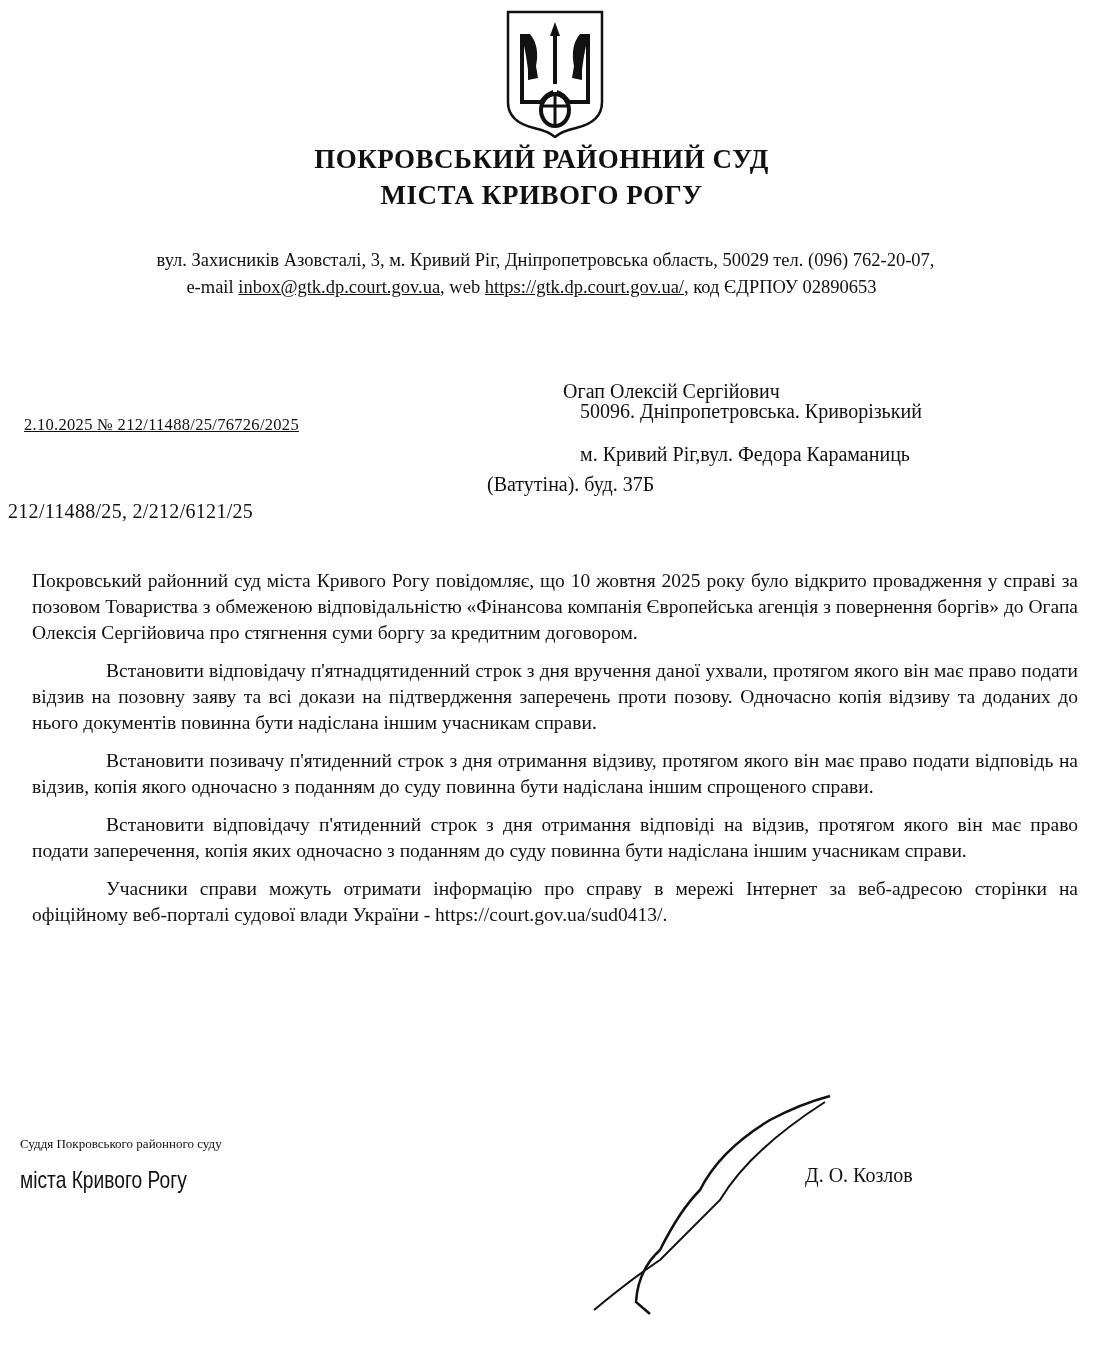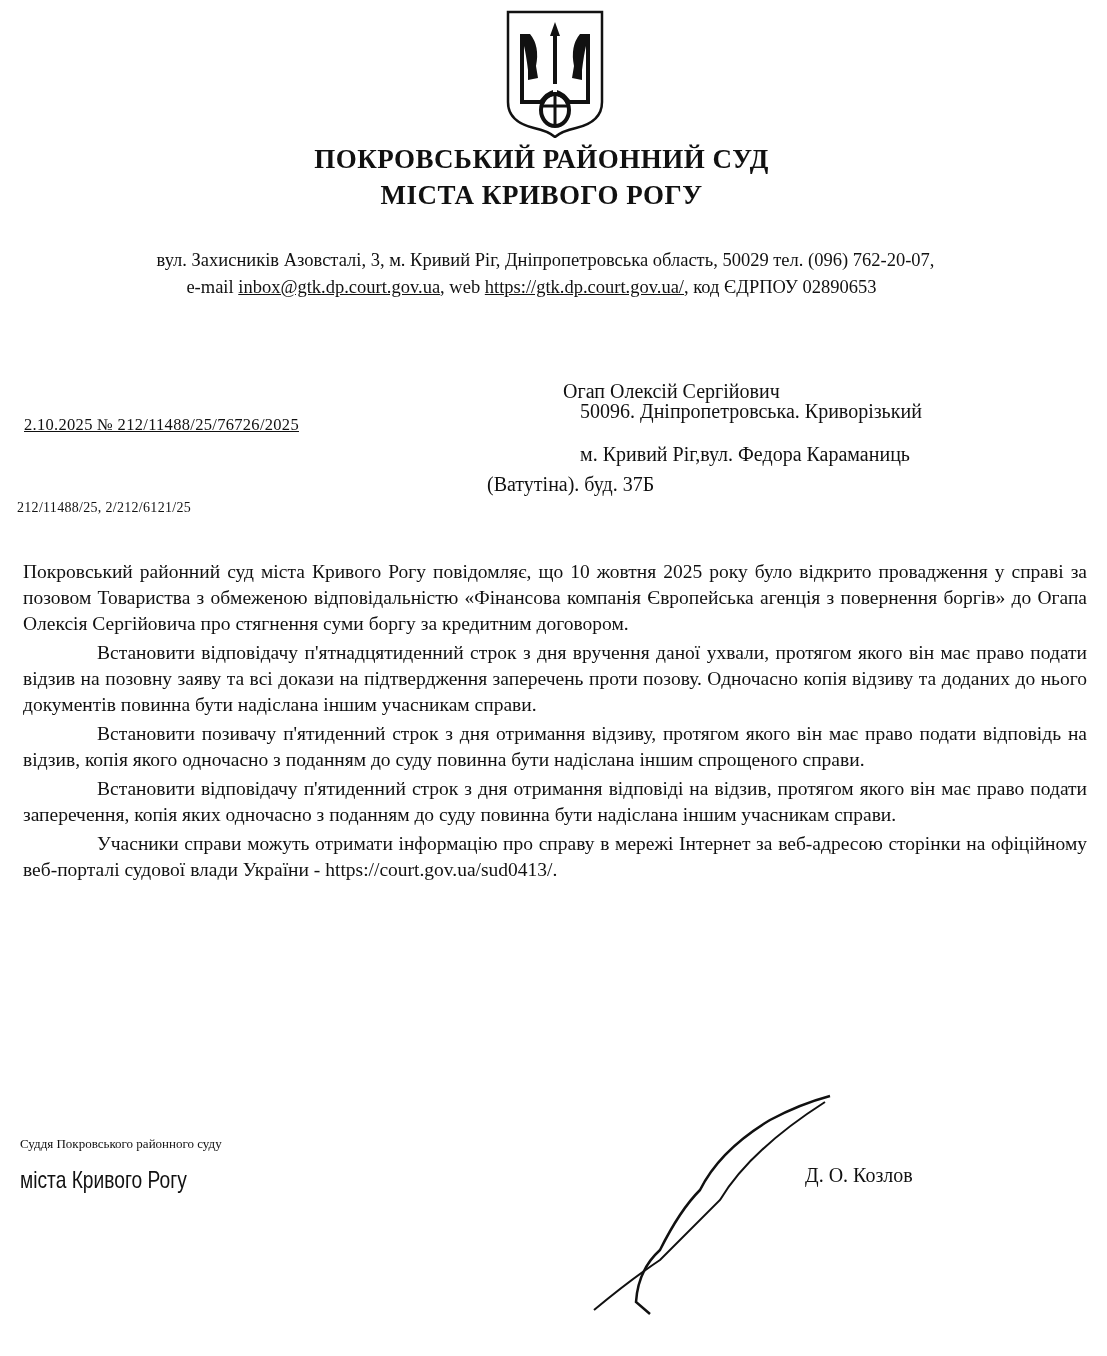--- a/index.html
+++ b/index.html
@@ -7,28 +7,28 @@
   .abs { position:absolute; }
   #emblem { left:500px; top:6px; width:110px; height:132px; }
   .title { left:0; width:1107px; text-align:center; font-weight:bold; font-size:27px; letter-spacing:0.5px; }
   #title1 { top:144px; left:-12px; }
   #title2 { top:180px; left:-12px; }
   .addr { left:0; width:1107px; text-align:center; font-size:18.5px; }
   #addr1 { top:250px; left:-8px; }
   #addr2 { top:277px; left:-22px; }
   .u { text-decoration:underline; }
   #outno { left:24px; top:382px; font-size:16.5px; text-decoration:underline; letter-spacing:0.3px;margin-top:33px; }
-  #inno { left:17px; top:500px; font-size:14px; letter-spacing:0.3px; }
+  #inno { left:8px; top:500px; font-size:20px; letter-spacing:0.3px; }
   .rcp { font-size:20px; }
   #rcp1 { left:563px; top:380px; }
   #rcp2 { left:580px; top:400px; }
   #rcp3 { left:580px; top:443px; }
   #rcp4 { left:487px; top:473px; }
   #body { left:20px; top:556px; width:1070px; font-size:19.5px; line-height:26px; text-align:justify; }
-  #body p { margin:3px; text-indent:74px; text-align:justify; text-align-last:left; }
+  #body p { margin:12px; text-indent:74px; text-align:justify; text-align-last:left; }
   #body p.first { text-indent:0; }
   #sig1 { left:20px; top:1136px; font-size:13px; }
   #sig2 { left:20px; top:1166px; font-size:24px; transform:scaleX(0.8); transform-origin:left; font-family:"Liberation Sans Narrow","Liberation Sans",sans-serif; }
   #judge { left:805px; top:1164px; font-size:20px;text-align:center; }
   #signature { left:590px; top:1090px; width:260px; height:240px; }
 </style>
 </head>
 <body>
 
 <svg id="emblem" class="abs" viewBox="0 0 110 132">

